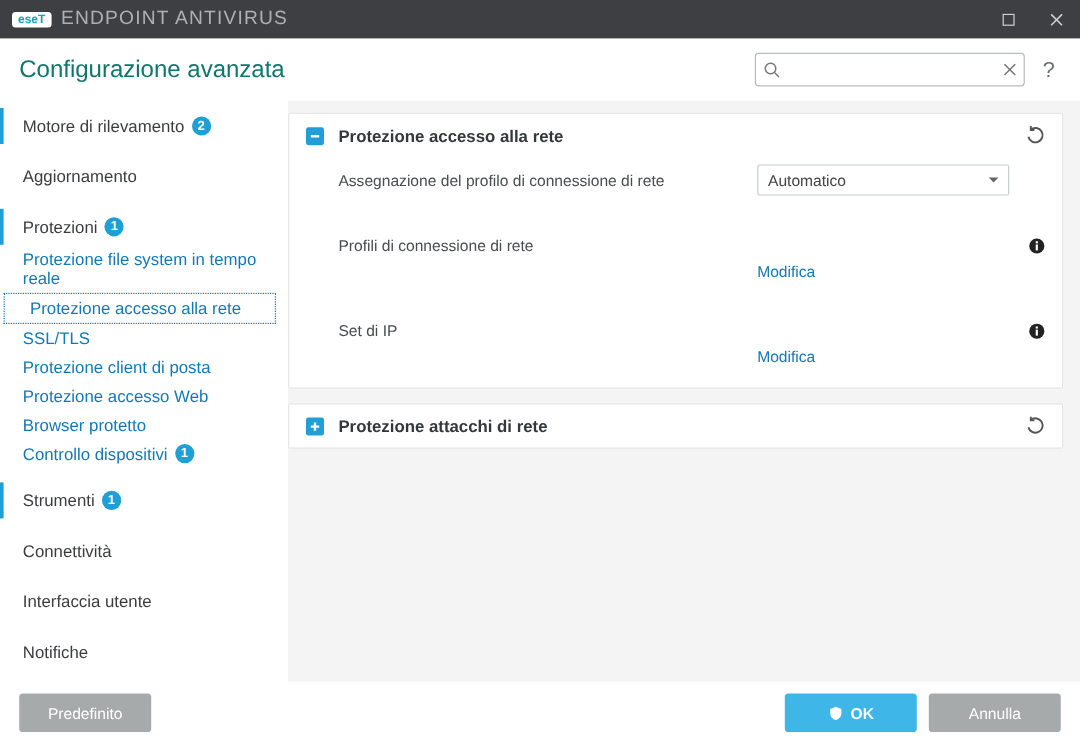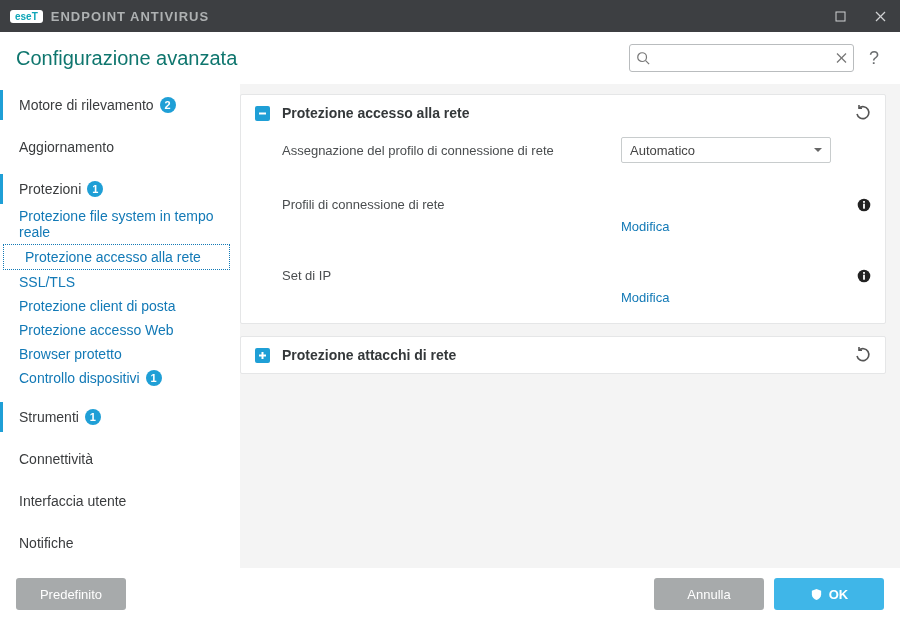--- a/index.html
+++ b/index.html
@@ -10,21 +10,21 @@
     height: 32px; background: #3d3f42; color: #d7d9da;
     display: flex; align-items: center; padding-left: 10px;
     font-size: 12px; letter-spacing: .3px;
   }
   .brand-logo {
     display: inline-flex; align-items: center; justify-content: center;
     background: #fff; color: #0ea5b7; font-weight: 700;
     font-size: 10px; padding: 1px 5px; border-radius: 3px; margin-right: 8px;
     letter-spacing: 0;
   }
-  .brand-name { color: #aeb1b2; font-size: 13px; letter-spacing: 1px; font-weight: 700; }
+  .brand-name { color: #aeb1b2; font-size: 16px; letter-spacing: 1px; font-weight: 400; }
   .titlebar-spacer { flex: 1; }
   .titlebar-btn {
     width: 40px; height: 32px; display: flex; align-items: center;
     justify-content: center; color: #cfd1d2; cursor: pointer;
   }
   .titlebar-btn svg { stroke: #cfd1d2; }
 
   
   .header-row {
     height: 52px; display: flex; align-items: center;
@@ -100,21 +100,20 @@
     display: inline-flex; align-items: center; justify-content: center;
     color: #fff; font-size: 11px; font-weight: 700; border-radius: 2px;
     flex: none;
   }
   .panel-head .spacer { flex: 1; }
   .revert-icn { color: #777; cursor: pointer; display:flex; }
   .panel-body { padding: 0 14px 12px 41px; }
   .field-row {
     display: grid; grid-template-columns: 1fr 210px 30px;
     align-items: center; padding: 6px 0; font-size: 13px; color: #4a4d4f;
-    column-gap: 10px;
   }
   .field-row .info { color:#222; text-align:right; }
   .select {
     height: 26px; border: 1px solid #c8cccd; border-radius: 2px;
     padding: 0 26px 0 8px; font-size: 13px; color: #444;
     position: relative; background: #fff; display: flex; align-items: center;
     cursor: pointer;
   }
   .select::after {
     content: ""; position: absolute; right: 8px; top: 50%;
@@ -325,20 +324,20 @@
         </span>
       </div>
     </div>
 
   </div>
 </div>
 
 <div class="footer">
   <button class="btn btn-grey">Predefinito</button>
   <div class="spacer"></div>
-  <button class="btn btn-grey2">Annulla</button>
   <button class="btn btn-primary">
     <svg width="13" height="13" viewBox="0 0 14 14">
         <path d="M7 1 L12 3 V7 C12 10 9.5 12.3 7 13 C4.5 12.3 2 10 2 7 V3 Z" fill="#fff"></path>
       </svg>
     <span>OK</span>
   </button>
+  <button class="btn btn-grey2">Annulla</button>
 </div>
 
 </body></html>

